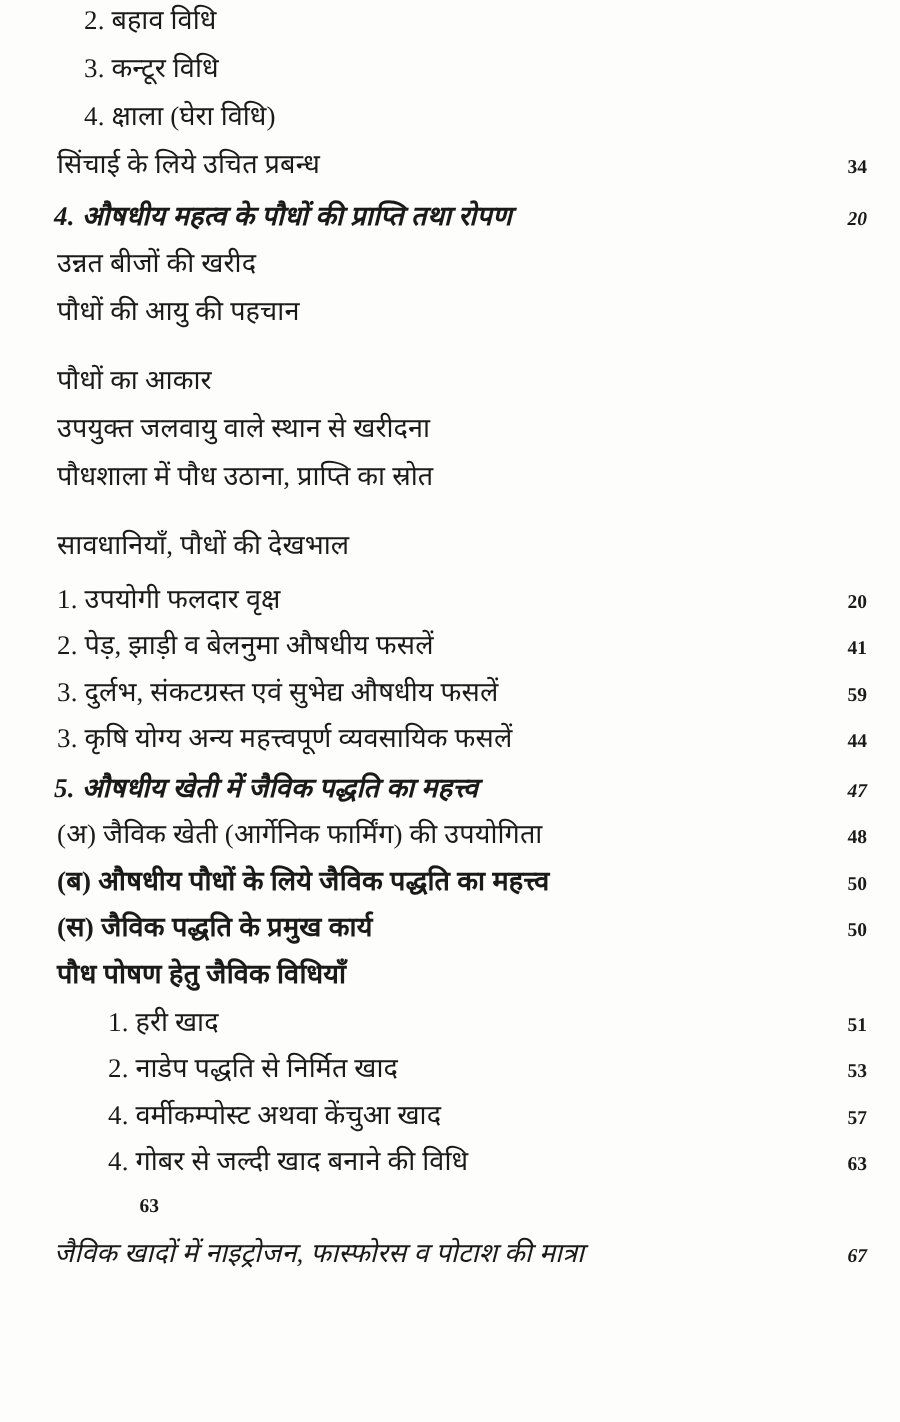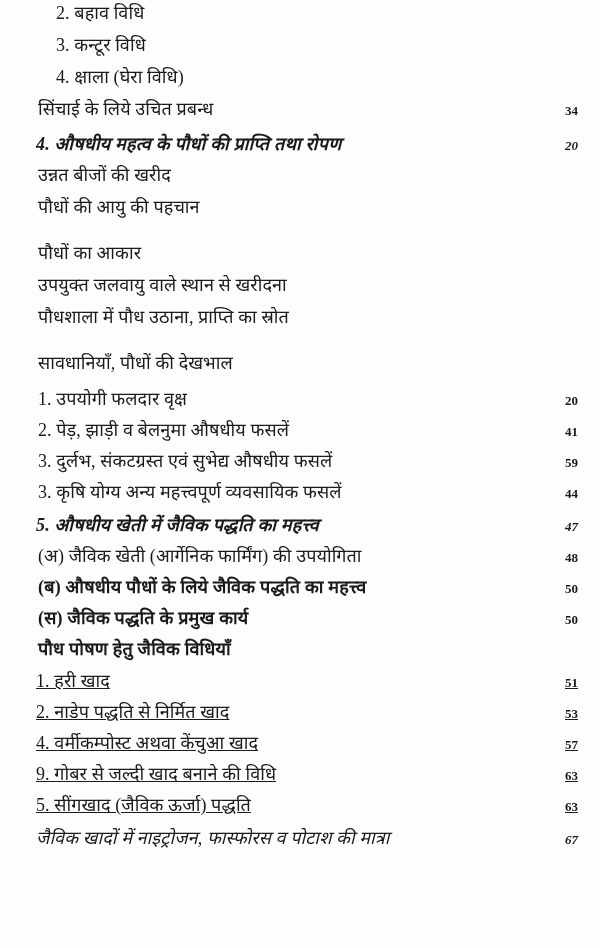--- a/index.html
+++ b/index.html
@@ -45,21 +45,21 @@
     flex: 0 0 auto;
     width: 34px;
     text-align: right;
     font-size: 13px;
     font-weight: 700;
   }
   
   .ind-0 { padding-left: 36px; font-style: italic; }
   .ind-1 { padding-left: 38px; }
   .ind-2 { padding-left: 56px; }
-  .ind-3 { padding-left: 36px; text-decoration: underline; }
+  .ind-3 { padding-left: 72px; }
 
   .bold .label, .bold .page-num { font-weight: 700; }
   .bold .label { letter-spacing: 0.2px; }
 
   
   .row { margin-bottom: 0; }
 
   .row .label { position: relative; top: 0; }
 </style>
 </head>
@@ -178,26 +178,25 @@
         <span class="label">2. नाडेप पद्धति से निर्मित खाद</span>
         <span class="page-num">53</span>
       </div>
       <div style="height: 12px;"></div>
       <div class="row ind-3">
         <span class="label">4. वर्मीकम्पोस्ट अथवा केंचुआ खाद</span>
         <span class="page-num">57</span>
       </div>
       <div style="height: 12px;"></div>
       <div class="row ind-3">
-        <span class="label">9. गोबर से जल्दी खाद बनाने की विधि</span>
+        <span class="label">4. गोबर से जल्दी खाद बनाने की विधि</span>
         <span class="page-num">63</span>
       </div>
       <div style="height: 12px;"></div>
       <div class="row ind-3">
-        <span class="label">5. सींगखाद (जैविक ऊर्जा) पद्धति</span>
         <span class="page-num">63</span>
       </div>
       <div style="height: 14px;"></div>
       <div class="row ind-0">
         <span class="label">जैविक खादों में नाइट्रोजन, फास्फोरस व पोटाश की मात्रा</span>
         <span class="page-num">67</span>
       </div>
     </div>
 </div>
 

